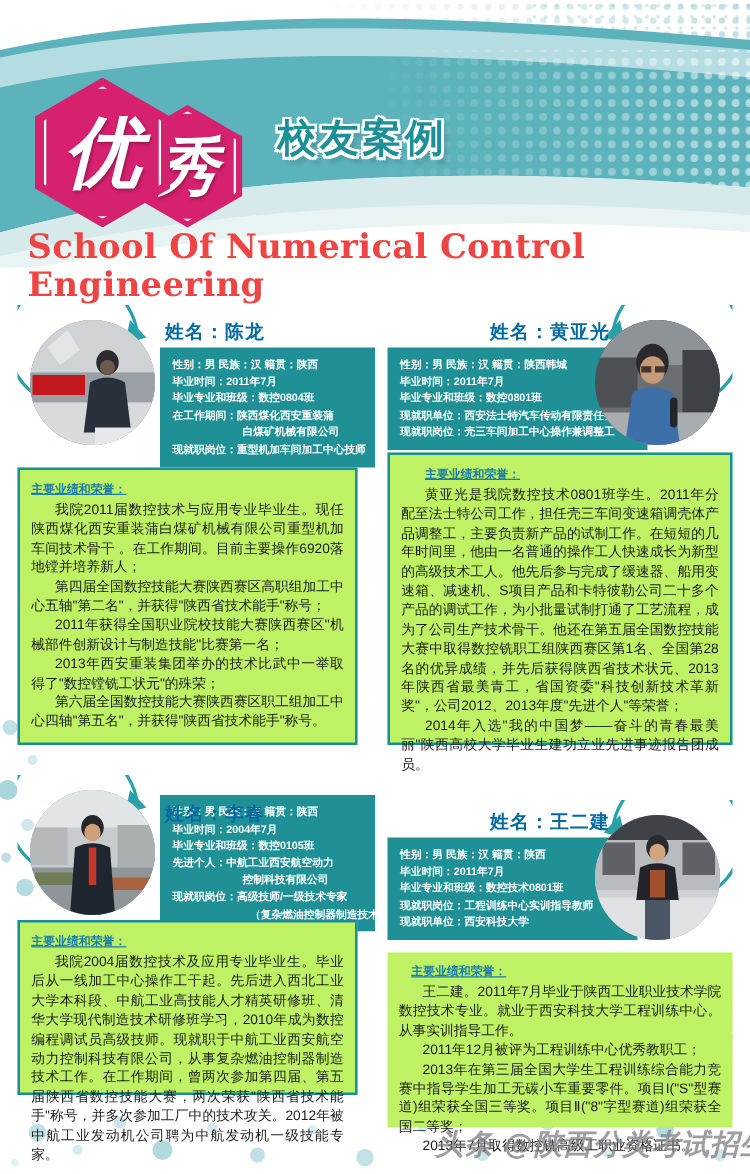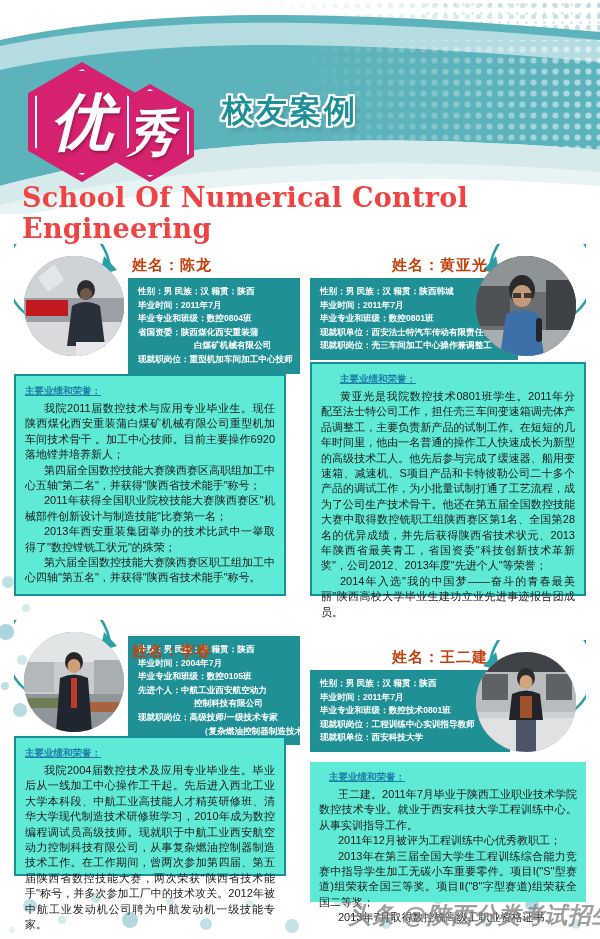--- a/index.html
+++ b/index.html
@@ -132,21 +132,21 @@
     position: absolute;
     width: 126px;
     height: 126px;
     z-index: 2;
   }
 
   .card-name {
     position: absolute;
     font-size: 15px;
     font-weight: bold;
-    color: #c2410c;
+    color: #0369a1;
     letter-spacing: 1px;
     white-space: nowrap;
     z-index: 4;
   }
 
   .info-box {
     position: absolute;
     background: #1f9196;
     color: #ffffff;
     font-size: 8.6px;
@@ -156,21 +156,21 @@
     box-sizing: border-box;
     z-index: 1;
   }
   .info-box .row { white-space: nowrap; }
   .info-box .row.indent { padding-left: 56px; }
   .info-box .row.indent2 { padding-left: 62px; }
 
   .body-box {
     position: absolute;
     border: 2px solid #18909a;
-    background: #5eead4;
+    background: #bef264;
     box-sizing: border-box;
     padding: 9px 9px 0 9px;
     z-index: 1;
   }
   .body-heading {
     font-size: 9.5px;
     font-weight: bold;
     color: #1c7ca8;
     text-decoration: underline;
     margin-bottom: 3px;
@@ -318,28 +318,28 @@
         <ellipse cx="62" cy="38" rx="6" ry="6" fill="#6d5a4c"></ellipse>
         <path d="M48,50 q14,-8 28,0 l5,40 l-38,0 Z" fill="#28303c"></path>
         <rect x="52" y="86" width="34" height="14" fill="#e6e8e9"></rect>
       </svg>
     </div>
     <div class="card-name" style="left:132px; top:256px;">姓名：陈龙</div>
     <div class="info-box" style="left:128px; top:278px; width:172px;">
       <div class="row">性别：男    民族：汉    籍贯：陕西</div>
       <div class="row">毕业时间：2011年7月</div>
       <div class="row">毕业专业和班级：数控0804班</div>
-      <div class="row">省国资委：陕西煤化西安重装蒲</div>
+      <div class="row">在工作期间：陕西煤化西安重装蒲</div>
       <div class="row indent">白煤矿机械有限公司</div>
       <div class="row">现就职岗位：重型机加车间加工中心技师</div>
     </div>
     <div class="body-box" style="left:14px; top:374px; width:272px; height:222px;">
       <div class="body-heading">主要业绩和荣誉：</div>
       <div class="body-text">
-        <p>我院2011届数控技术与应用专业毕业生。现任陕西煤化西安重装蒲白煤矿机械有限公司重型机加车间技术骨干 。加工中心技师。目前主要操作6920落地镗并培养新人；</p>
+        <p>我院2011届数控技术与应用专业毕业生。现任陕西煤化西安重装蒲白煤矿机械有限公司重型机加车间技术骨干 。在工作期间。目前主要操作6920落地镗并培养新人；</p>
         <p>第四届全国数控技能大赛陕西赛区高职组加工中心五轴"第二名"，并获得"陕西省技术能手"称号；</p>
         <p>2011年获得全国职业院校技能大赛陕西赛区"机械部件创新设计与制造技能"比赛第一名；</p>
         <p>2013年西安重装集团举办的技术比武中一举取得了"数控镗铣工状元"的殊荣；</p>
         <p>第六届全国数控技能大赛陕西赛区职工组加工中心四轴"第五名"，并获得"陕西省技术能手"称号。</p>
       </div>
     </div>
   </div>
 
   <div class="card">
     <svg class="card-arc" style="left:460px; top:244px;" viewBox="0 0 126 126">

